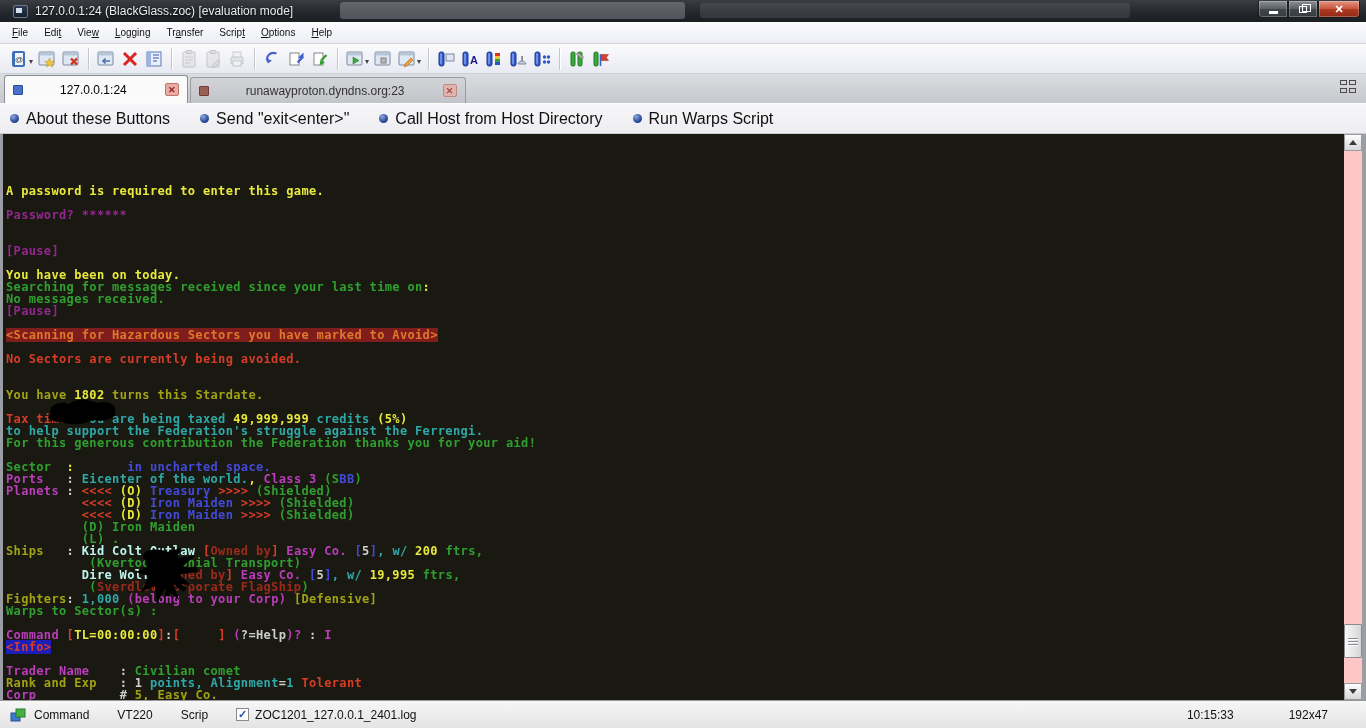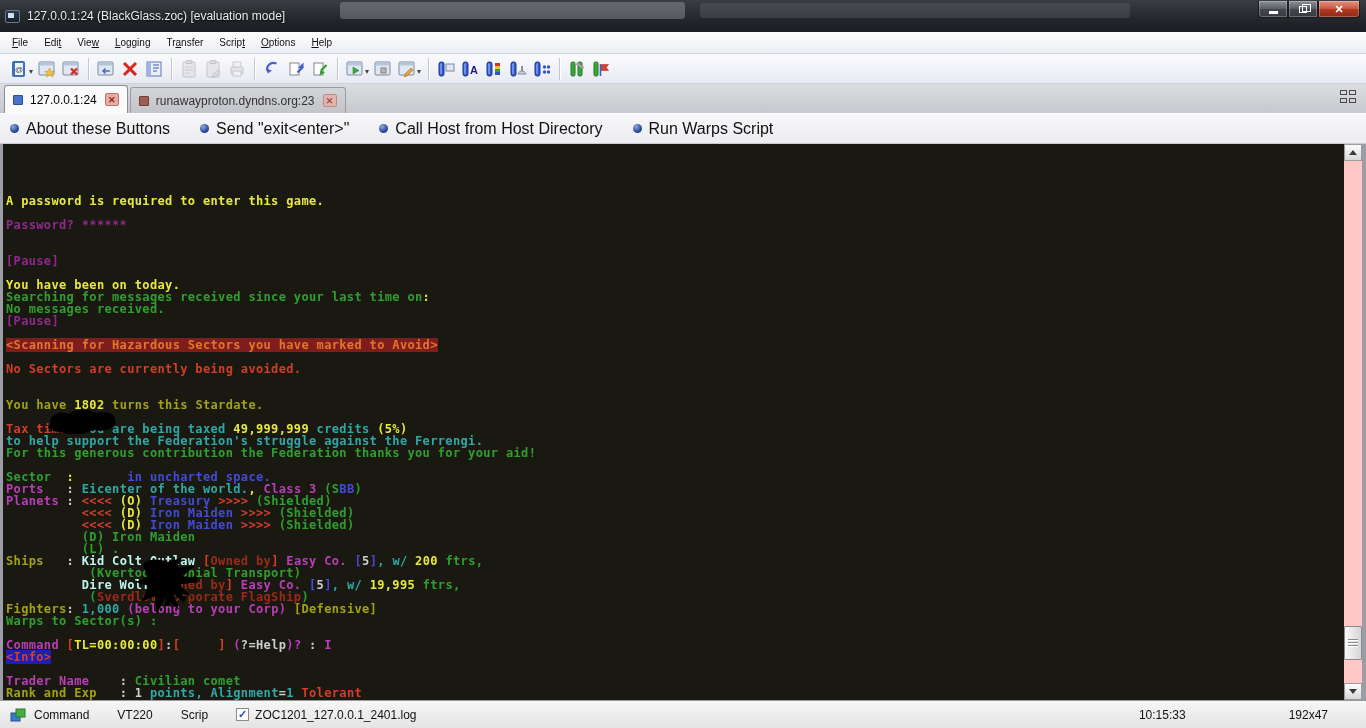--- a/index.html
+++ b/index.html
@@ -1,22 +1,22 @@
 <!DOCTYPE html>
 <html><head>
 <meta charset="utf-8">
 <style>
   * { margin:0; padding:0; box-sizing:border-box; }
   html,body { width:1366px; height:728px; overflow:hidden; background:#101010;
               font-family:"Liberation Sans", sans-serif; }
   #app { width:1366px; height:728px; display:flex; flex-direction:column; position:relative; }
 
   
-  #titlebar { height:32px; background:linear-gradient(#3a3d42,#23262b 60%,#1b1e22); position:relative;
-              display:flex; align-items:center; color:#ececec; font-size:12px; }
+  #titlebar { height:22px; background:linear-gradient(#3a3d42,#23262b 60%,#1b1e22); position:relative;
+              display:flex; align-items:center; color:#ececec; font-size:12px;padding-left:8px; }
   .bg-win { position:absolute; border-radius:3px; pointer-events:none; }
   #title-icon { width:15px; height:13px; margin:0 7px 0 5px; background:linear-gradient(#2a3a52,#16202e);
                 border:1px solid #6a7populate8a; border:1px solid #6a788a; border-radius:2px; position:relative; }
   #title-icon::after { content:""; position:absolute; left:2px; top:2px; width:6px; height:5px; background:#cfe0ef; }
   #title-text { text-shadow:0 1px 2px #000; white-space:nowrap; }
   #winbtns { position:absolute; right:6px; top:1px; display:flex; }
   .wbtn { width:30px; height:17px; border:1px solid #1c1c1c; border-top:none; display:flex; align-items:center;
           justify-content:center; color:#fff; font-size:10px; background:linear-gradient(#8b9097,#585d64 50%,#43484f 50%,#363b42);
           box-shadow:inset 0 0 0 1px rgba(255,255,255,.25); }
   .wbtn:first-child { border-radius:0 0 0 4px; }
@@ -39,21 +39,21 @@
   .tb-sep { width:1px; height:22px; background:#c3c5cf; margin:0 2px; box-shadow:1px 0 0 #fff; }
   .tb-btn { width:24px; height:24px; display:flex; align-items:center; justify-content:center; border-radius:2px; }
   .tb-btn svg { width:20px; height:20px; }
   .tb-btn.disabled { opacity:.45; filter:grayscale(1); }
   .tb-caret { font-size:8px; color:#444; margin:6px 2px 0 -2px; }
 
   
   #tabbar { height:30px; background:linear-gradient(#dcdde1,#c6c8cd); display:flex; align-items:flex-end;
             padding-left:4px; position:relative; border-bottom:1px solid #fdfdfd; }
   .tab { height:26px; display:flex; align-items:center; padding:0 8px; font-size:12px; margin-right:2px;
-         border:1px solid #9a9ca4; border-bottom:none; border-radius:3px 3px 0 0; background:linear-gradient(#d3d4d8,#c2c4c9); color:#333; }
+         border:1px solid #9a9ca4; border-bottom:none; border-radius:3px 3px 0 0; background:linear-gradient(#d3d4d8,#c2c4c9); color:#333;gap:30px; }
   .tab.active { background:#fafafa; height:28px; color:#000; border-color:#8a8c94; }
   .tab-square { width:10px; height:10px; margin-right:7px; border-radius:1px; }
   .tab-square.blue { background:#4a72cc; border:1px solid #2a4a9a; }
   .tab-square.brown { background:#9a6055; border:1px solid #6e4038; }
   .tab-close { width:14px; height:13px; margin-left:8px; border-radius:2px; background:#e9aca4; border:1px solid #c0736a;
                color:#8f1f12; font-size:9px; font-weight:bold; display:flex; align-items:center; justify-content:center; }
   .tab:not(.active) .tab-close { opacity:.75; }
   #tile-icon { position:absolute; right:8px; top:6px; width:18px; height:14px; display:grid;
                grid-template-columns:7px 7px; grid-gap:2px; }
   #tile-icon span { width:7px; height:5px; border:1.5px solid #4a4a4a; }
@@ -88,21 +88,21 @@
               border:1px solid #8a8a90; border-radius:1px; display:flex; flex-direction:column; justify-content:center; gap:2px; padding:0 3px; }
   #sc-thumb i { display:block; height:1px; background:#8a8a90; box-shadow:0 1px 0 #fff; }
 
   
   #statusbar { height:28px; background:linear-gradient(#f6f6f6,#e4e4e4); border-top:1px solid #999;
                display:flex; align-items:center; font-size:12px; color:#111; padding:0 10px; }
   #statusbar .sp { margin-right:28px; white-space:nowrap; }
   #st-icon { width:16px; height:16px; margin-right:8px; }
   #log-check { width:13px; height:13px; background:#fff; border:1px solid #8a8a8a; margin-right:6px;
                color:#2a52b0; font-size:11px; line-height:11px; text-align:center; font-weight:bold; }
-  #st-right { margin-left:auto; display:flex;gap:48px; }
+  #st-right { margin-left:auto; display:flex; }
   #st-time { margin-right:55px; } #st-size { margin-right:28px; }
 </style>
 </head>
 <body>
 
 <div id="app">
 
   <div id="titlebar">
     <div class="bg-win" style="left:340px;top:2px;width:345px;height:17px;background:rgba(205,210,220,.30)"></div>
     <div class="bg-win" style="left:700px;top:3px;width:430px;height:15px;background:rgba(130,135,145,.22)"></div>

